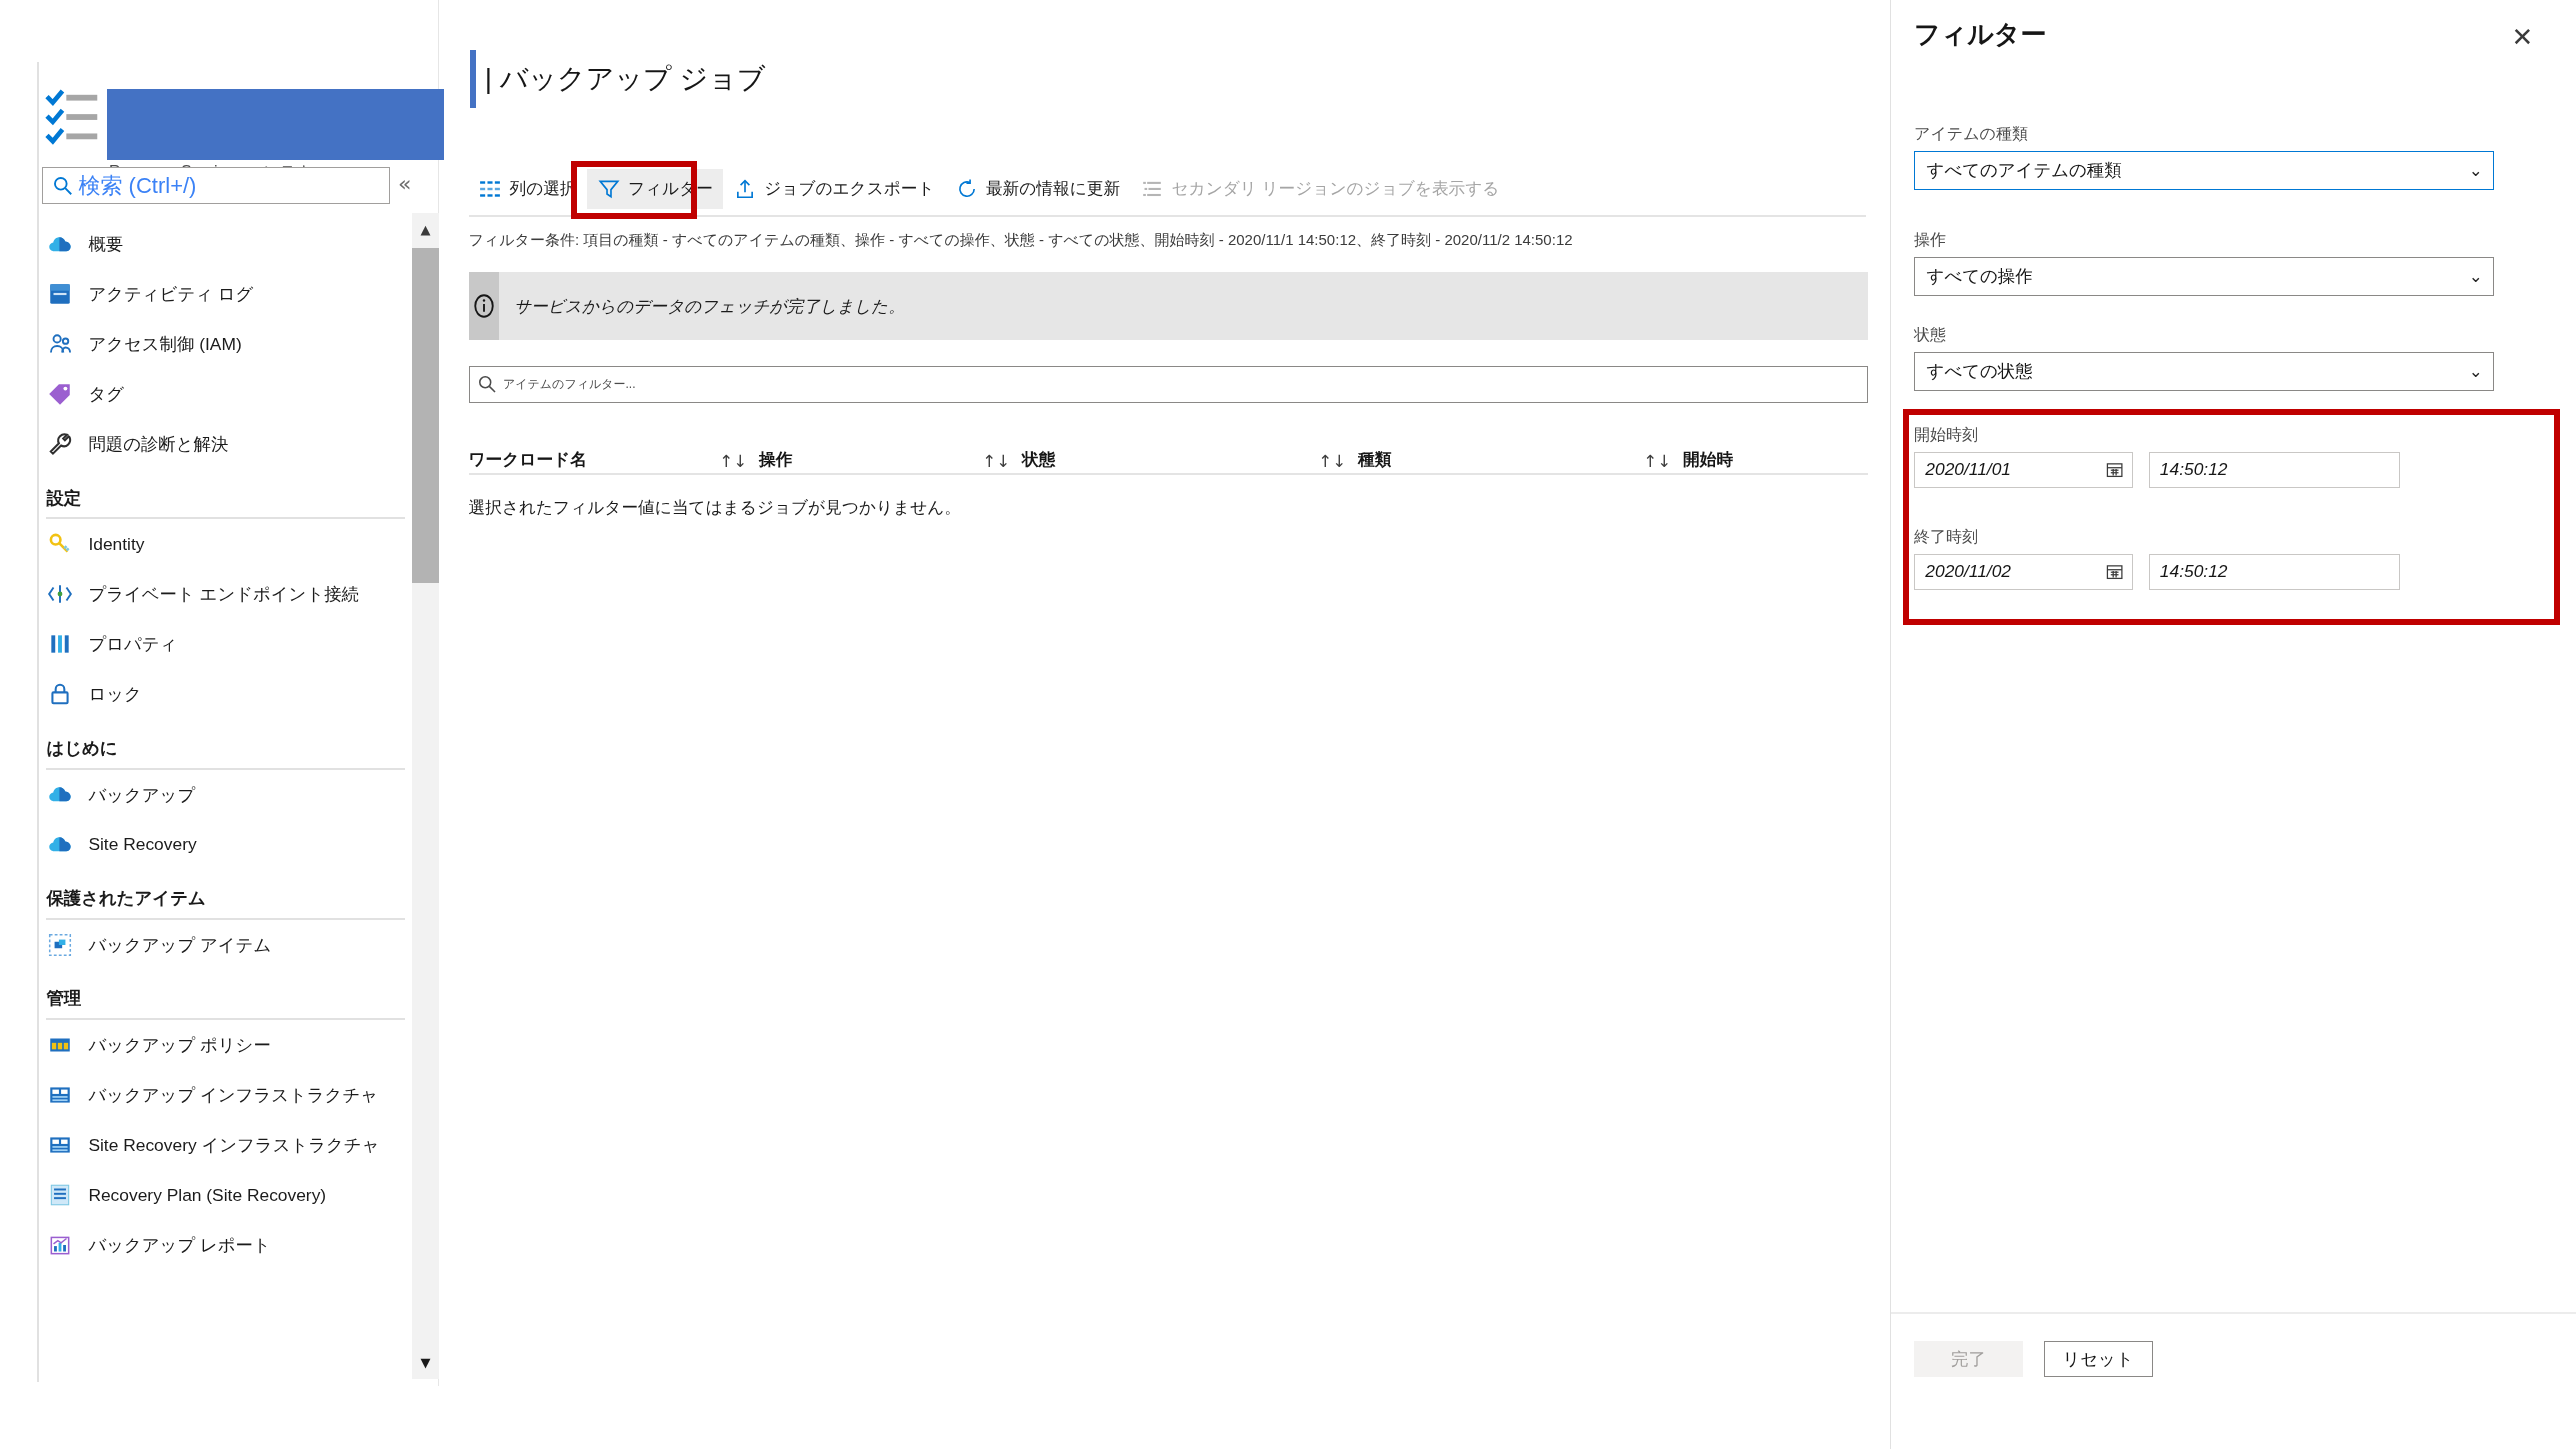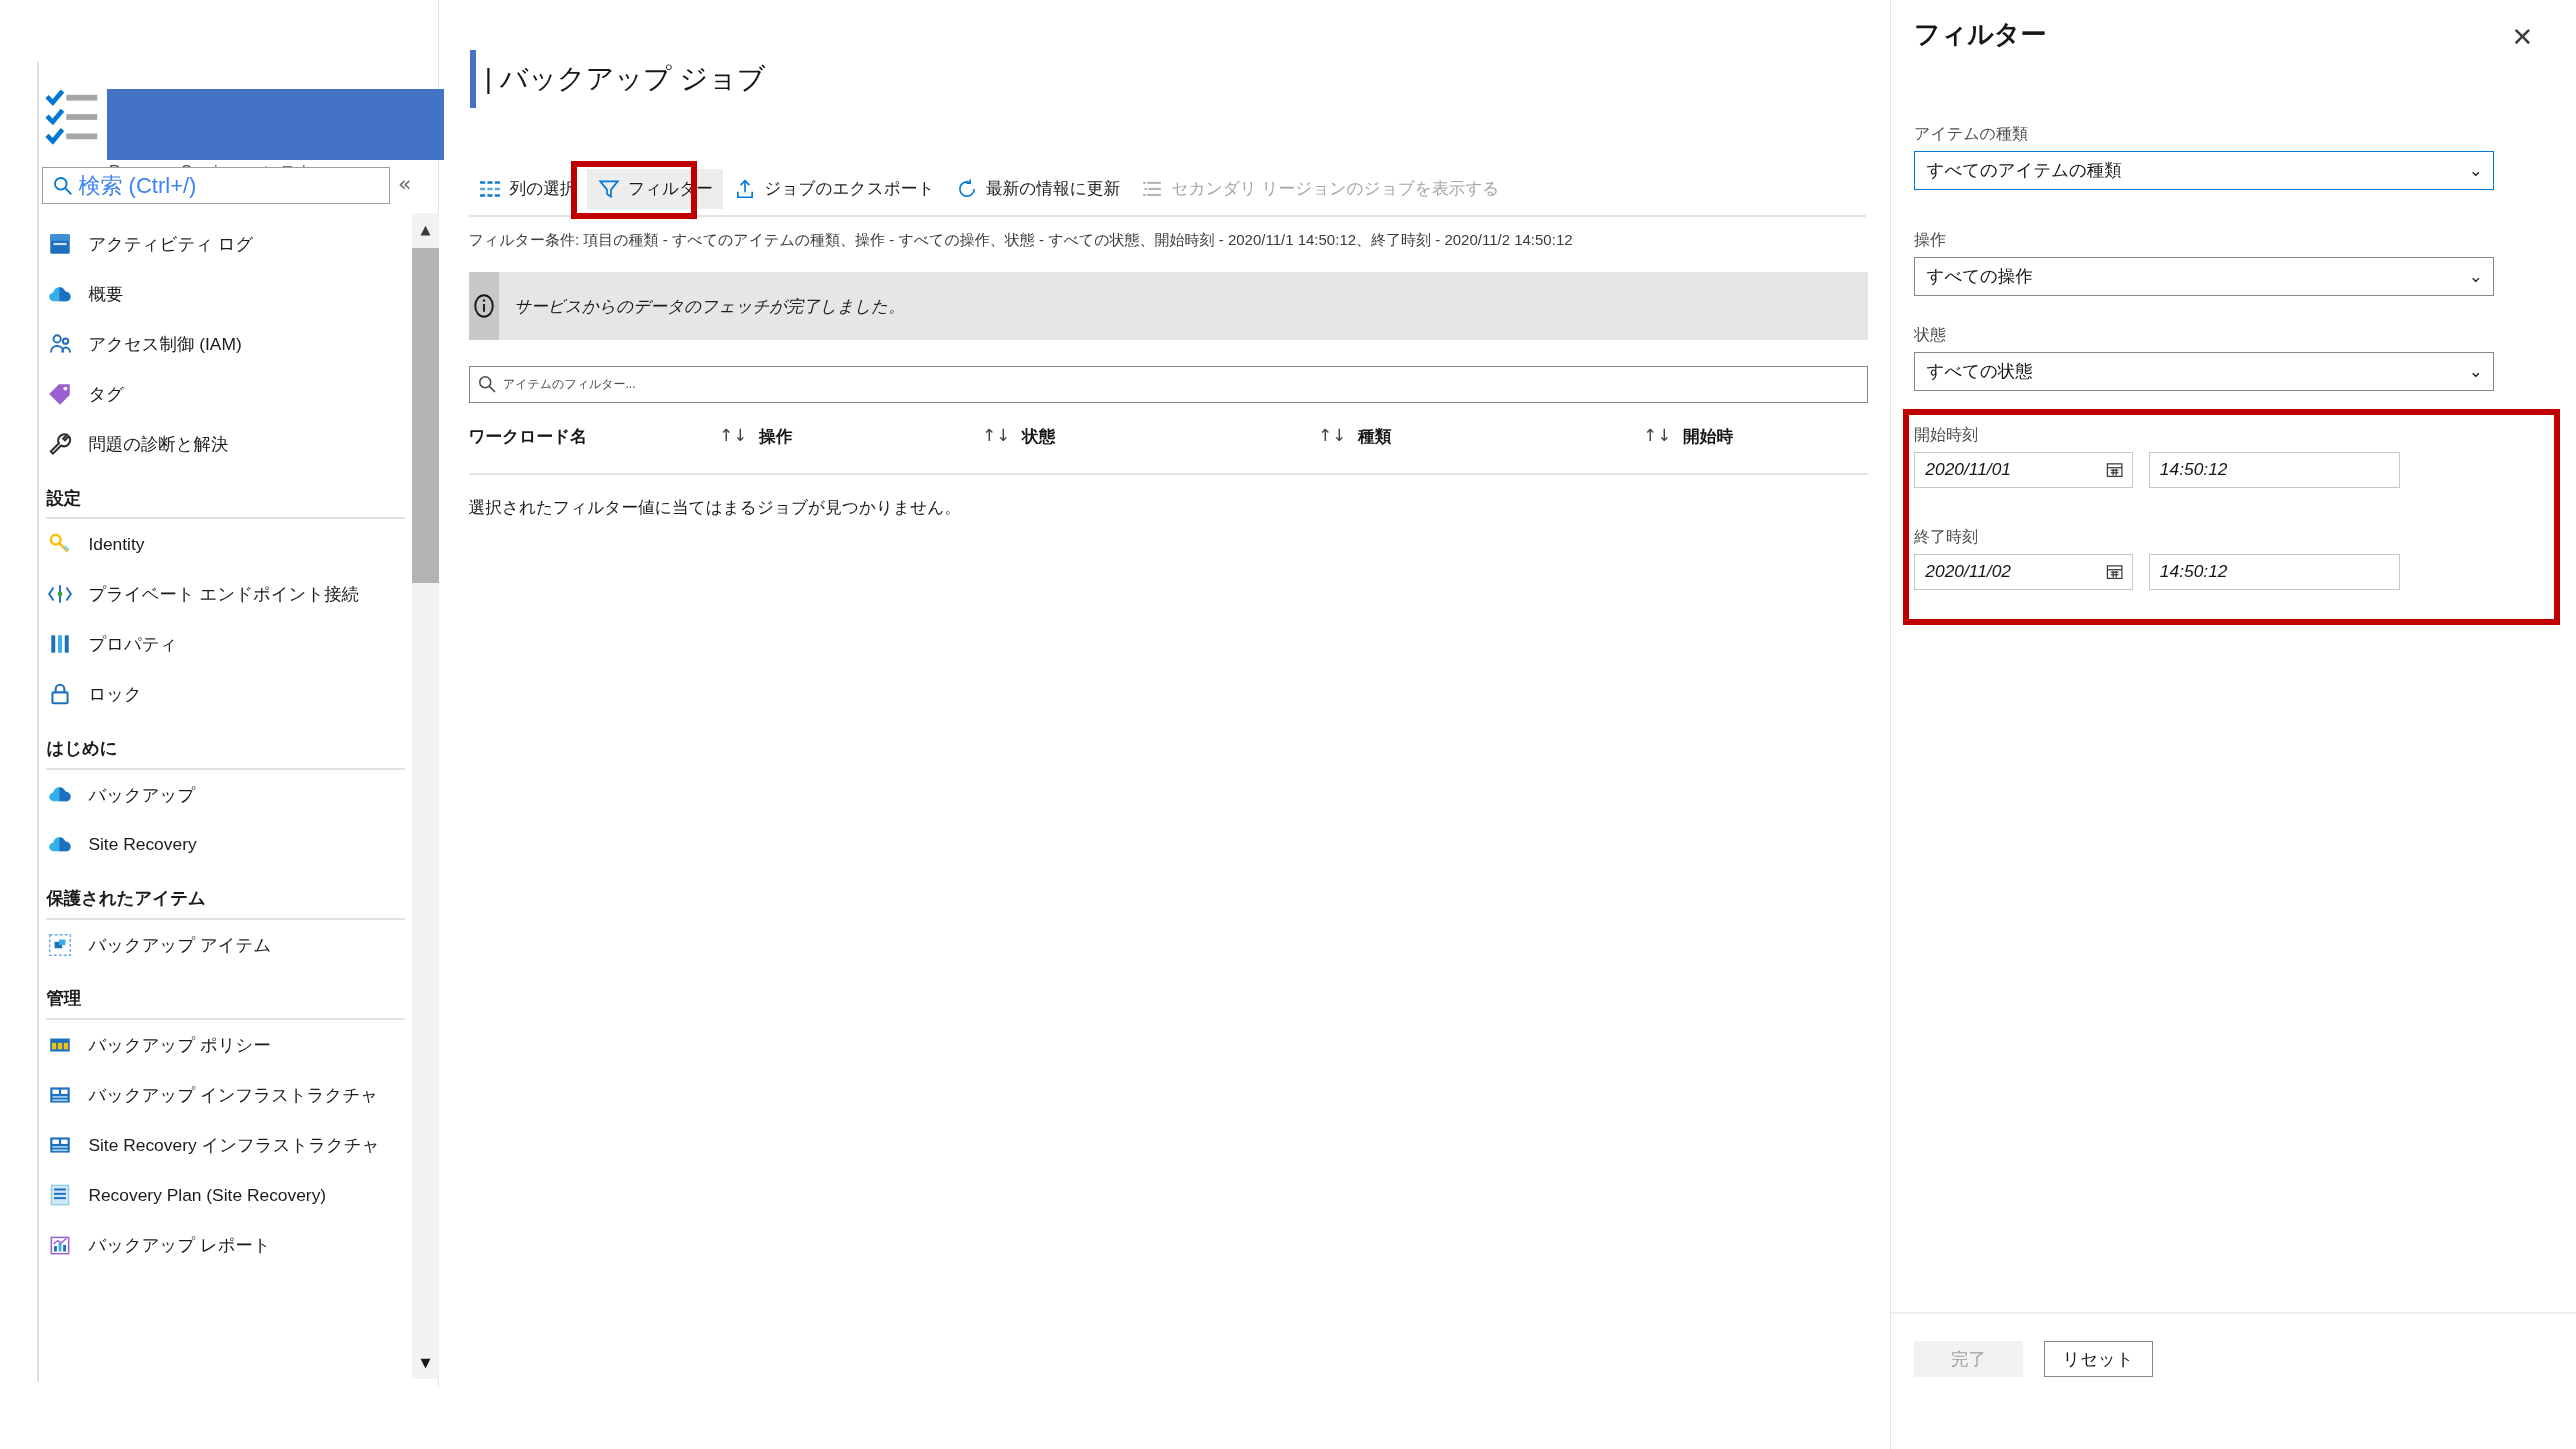--- a/index.html
+++ b/index.html
@@ -111,21 +111,21 @@
   .infobar .msg { font-size: 16.7px; color: #1b1b1b; margin-left: 15.5px; }
 
   .item-filter {
     position: absolute; left: 24.5px; top: 366px; width: 1399px; height: 37px;
     border: 1.3px solid #8a8886; background: #fff; display: flex; align-items: center; padding-left: 7.7px;
   }
   .item-filter .mag { width: 20.6px; height: 20.6px; flex: 0 0 20.6px; }
   .item-filter .ph { font-size: 12px; color: #4b4b4b; margin-left: 5.2px; }
 
   .tbl-head { position: absolute; left: 24.5px; top: 425px; width: 1399px; height: 46px; }
-  .th { position: absolute; top: 0; height: 46px; display: flex; align-items: flex-start; white-space: nowrap; }
+  .th { position: absolute; top: 0; height: 46px; display: flex; align-items: flex-end; white-space: nowrap; }
   .th .sort { font-size: 16.7px; color: #3d3d3d; margin-right: 11.6px; font-family: "DejaVu Sans", sans-serif; }
   .th .txt { font-size: 16.7px; font-weight: bold; color: #161616; }
   .tbl-rule { position: absolute; left: 24.5px; top: 473px; width: 1399px; height: 1.9px; background: #e4e4e4; }
   .empty-msg { position: absolute; left: 24.5px; top: 496px; font-size: 16.7px; color: #1b1b1b; }
 
   
   .fpanel {
     position: absolute; left: 1890px; top: 0; width: 686px; height: 1449px;
     background: #fff; border-left: 1.9px solid #e1e1e1;
   }
@@ -211,37 +211,37 @@
     <div class="sb-scroll">
       <div class="arr up">▲</div>
       <div class="thumb"></div>
       <div class="arr dn">▼</div>
     </div>
 
     <div class="sb-list">
 
       <div class="sb-item">
         <span class="ico">
+          <svg width="27" height="27" viewBox="0 0 24 24">
+              <path d="M6.5,18 C3.5,18 2,16 2,14 C2,12 3.6,10.4 5.6,10.2 C6,7.6 8.2,5.6 11,5.6 C13.4,5.6 15.5,7.2 16.2,9.4 C19,9.6 21,11.6 21,14 C21,16.3 19.2,18 17,18 Z" fill="#32b0e7"></path>
+              <path d="M11,5.6 C13.4,5.6 15.5,7.2 16.2,9.4 C19,9.6 21,11.6 21,14 C21,16.3 19.2,18 17,18 L11,18 Z" fill="#1f6fbf"></path>
+            </svg>
+        </span>
+        <span class="lbl">概要</span>
+      </div>
+
+      <div class="sb-item">
+        <span class="ico">
           <svg width="26" height="26" viewBox="0 0 24 24">
               <rect x="3" y="3" width="18" height="18" rx="1.5" fill="#1f6fbf"></rect>
               <rect x="3" y="3" width="18" height="6" fill="#3f8fd4"></rect>
               <rect x="6" y="11" width="12" height="2" fill="#cfe4f7"></rect>
             </svg>
         </span>
         <span class="lbl">アクティビティ ログ</span>
-      </div>
-
-      <div class="sb-item">
-        <span class="ico">
-          <svg width="27" height="27" viewBox="0 0 24 24">
-              <path d="M6.5,18 C3.5,18 2,16 2,14 C2,12 3.6,10.4 5.6,10.2 C6,7.6 8.2,5.6 11,5.6 C13.4,5.6 15.5,7.2 16.2,9.4 C19,9.6 21,11.6 21,14 C21,16.3 19.2,18 17,18 Z" fill="#32b0e7"></path>
-              <path d="M11,5.6 C13.4,5.6 15.5,7.2 16.2,9.4 C19,9.6 21,11.6 21,14 C21,16.3 19.2,18 17,18 L11,18 Z" fill="#1f6fbf"></path>
-            </svg>
-        </span>
-        <span class="lbl">概要</span>
       </div>
 
       <div class="sb-item">
         <span class="ico">
           <svg width="27" height="27" viewBox="0 0 24 24" fill="none" stroke="#1f6fbf" stroke-width="1.7">
             <circle cx="9" cy="7" r="3.2"></circle>
               <path d="M3.5,19 C3.5,15.4 6,13.4 9,13.4 C12,13.4 14.5,15.4 14.5,19"></path>
             <circle cx="16.5" cy="9" r="2.4"></circle>
               <path d="M13.5,19 C13.5,16.3 14.9,14.7 16.5,14.7 C18.6,14.7 20.5,16.2 20.5,19"></path>
           </svg>

